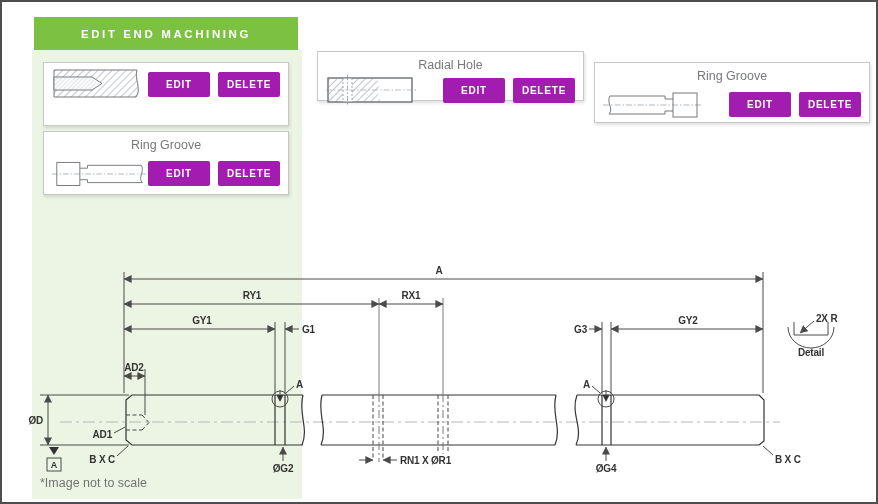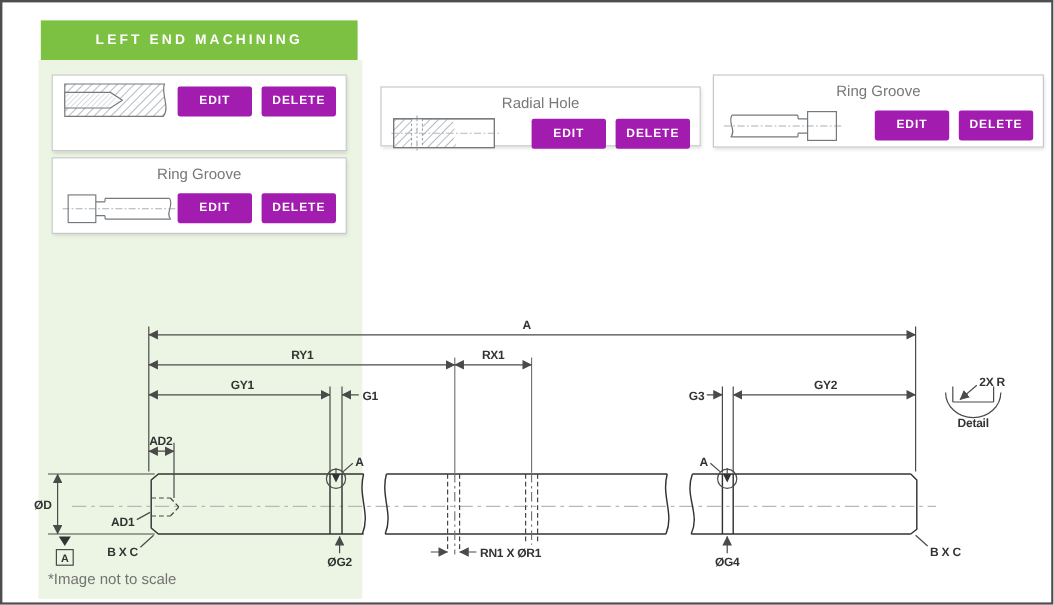--- a/index.html
+++ b/index.html
@@ -10,21 +10,21 @@
        color:#fff;font-weight:bold;font-size:11.5px;letter-spacing:2.6px;cursor:pointer;}
   .tab-active{background:#7cc142;}
   .tab-dark{background:#3e3e40;}
   .tab-dark::after{content:"";position:absolute;left:-9px;right:9px;bottom:-2px;height:5px;background:#171717;}
   .tab-left{left:32px;width:264px;}
   .tab-center{left:307px;width:265px;}
   .tab-right{left:585px;width:263px;}
   .card{position:absolute;background:#fff;border:1px solid #c6c8ca;box-shadow:1px 2px 3px rgba(0,0,0,.13);box-sizing:border-box;}
   .card-l1{left:41px;top:60px;width:246px;height:64px;}
   .card-l2{left:41px;top:129px;width:246px;height:64px;}
-  .card-c1{left:315px;top:70px;width:267px;height:50px;}
+  .card-c1{left:315px;top:49px;width:267px;height:50px;}
   .card-r1{left:592px;top:60px;width:276px;height:61px;}
   .card .title{margin-top:6px;text-align:center;font-size:12.5px;color:#77787b;white-space:nowrap;}
   .card .row{display:flex;align-items:center;justify-content:space-between;padding:3px 8px 0 8px;}
   .btns{display:flex;gap:8px;}
   .btn{width:62px;height:25px;background:#a21caf;border:none;border-radius:2px;color:#fff;font-weight:bold;
        font-size:10px;letter-spacing:.8px;font-family:inherit;display:flex;align-items:center;justify-content:center;cursor:pointer;}
   .note{position:absolute;left:38px;top:474px;font-size:12.5px;color:#737373;}
   .drawing{position:absolute;left:0;top:250px;}
   .drawing text{font-family:"Liberation Sans",sans-serif;font-size:10px;font-weight:bold;fill:#333;letter-spacing:-0.2px;}
   .drawing .small{font-size:9px;}
@@ -35,21 +35,21 @@
   .cl2{stroke:#6b6b6b;fill:none;stroke-width:0.9;stroke-dasharray:8 3 2 3;}
   .thin{stroke:#6b6b6b;fill:none;stroke-width:0.9;}
 </style>
 </head>
 <body>
 
 <div class="frame">
   <div class="green-col"></div>
 
   <div class="tab tab-active tab-left">
-      <span>LEFT END MACHINING</span>
+      <span>EDIT END MACHINING</span>
     </div>
 
   <div class="card card-l1">
     <div class="row">
       <svg width="92" height="36" viewBox="0 0 92 36">
         <defs>
           <pattern id="hatchA" patternUnits="userSpaceOnUse" width="5" height="5" patternTransform="rotate(45)">
             <line x1="0" y1="0" x2="0" y2="5" stroke="#98a0a6" stroke-width="1.2"></line>
           </pattern>
           <pattern id="thrA" patternUnits="userSpaceOnUse" width="3" height="3" patternTransform="rotate(45)">

